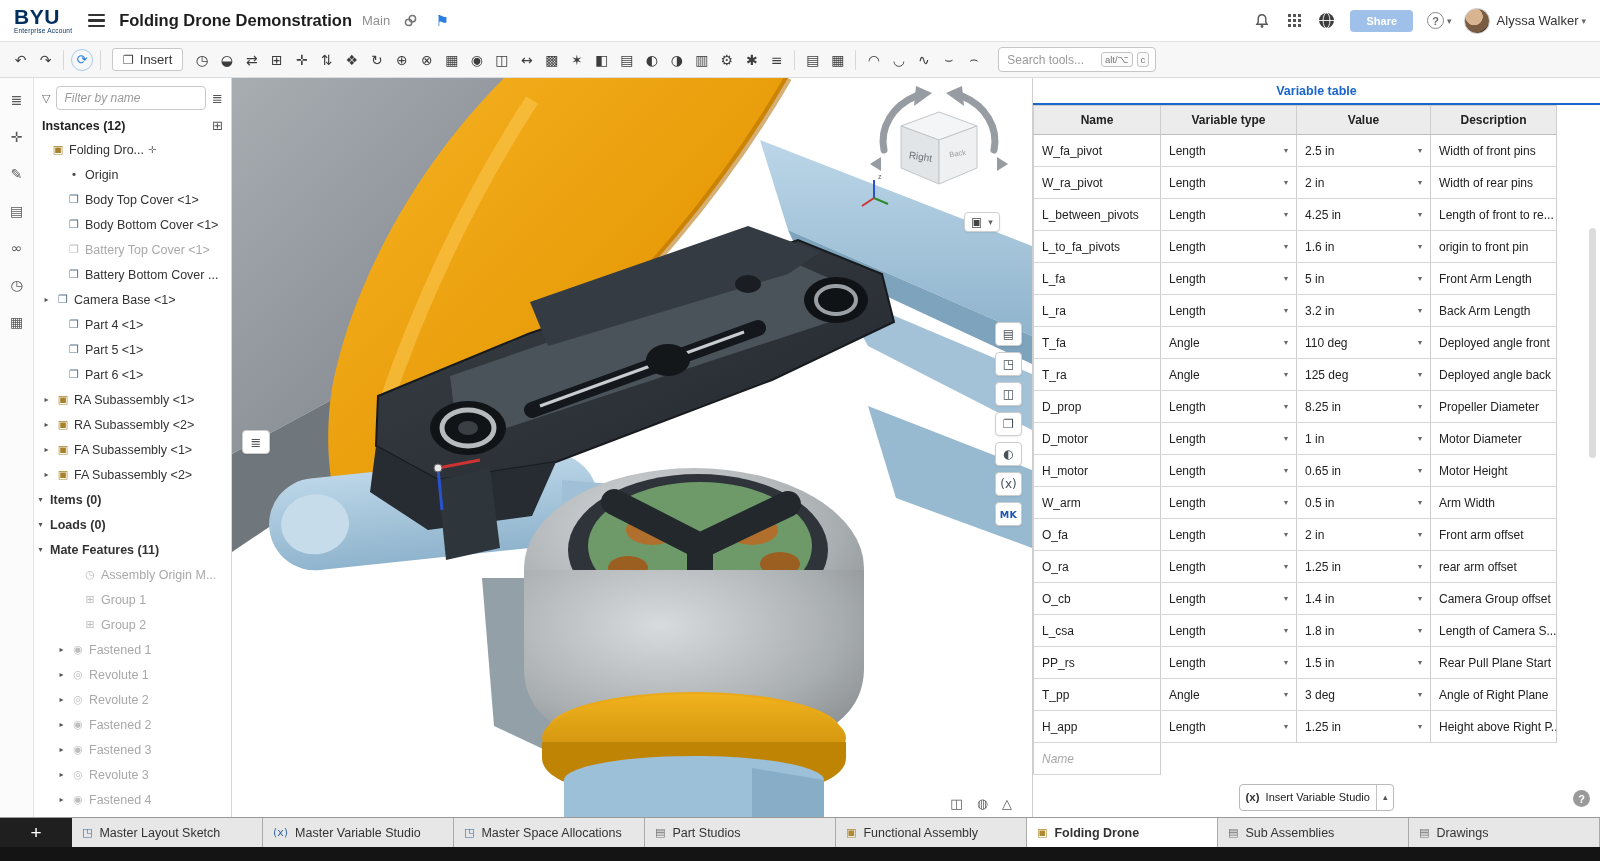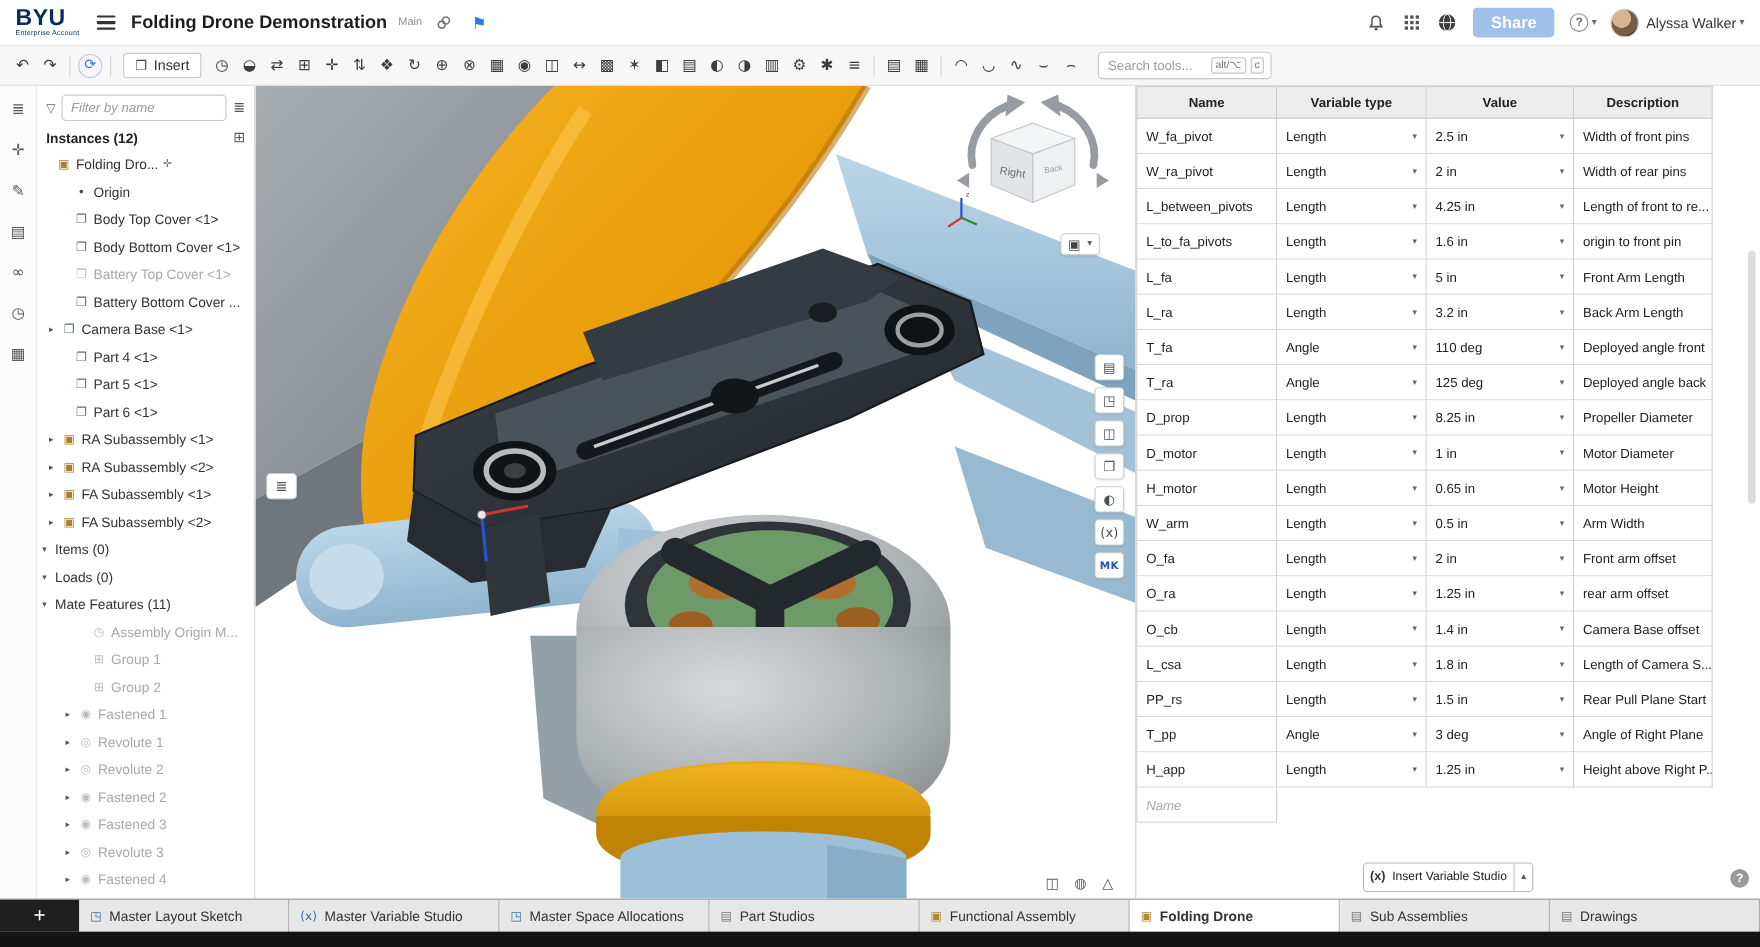--- a/index.html
+++ b/index.html
@@ -11,26 +11,26 @@
 
   
   .header { position:absolute; top:0; left:0; right:0; height:42px; background:#fff;
     border-bottom:1px solid #e3e3e3; display:flex; align-items:center; padding:0 14px; z-index:30; }
   .logo { display:flex; flex-direction:column; justify-content:center; margin-right:16px; cursor:pointer; }
   .logo-main { font-weight:800; font-size:21px; color:#002E5D; line-height:20px; letter-spacing:.5px; }
   .logo-sub { font-size:6.5px; color:#002E5D; letter-spacing:.2px; }
   .burger { display:inline-block; margin-right:14px; cursor:pointer; }
   .burger i { display:block; width:17px; height:2.5px; background:#333; margin:3px 0; border-radius:1px; }
   .doc-title { font-size:16.5px; font-weight:bold; color:#1d1d1d; white-space:nowrap; }
-  .workspace { font-size:10px; color:#8f8f8f; margin-left:10px; }
+  .workspace { font-size:13px; color:#8f8f8f; margin-left:10px; }
   .hicon { display:flex; align-items:center; justify-content:center; width:24px; height:24px;
     margin-left:8px; color:#555; cursor:pointer; font-family:"DejaVu Sans",sans-serif; }
   .flag { color:#2a7de1; font-size:15px; }
   .spacer { flex:1; }
-  .share { background:#9fc0e8; border:none; color:#fff; font-size:15px; font-weight:bold;
+  .share { background:#9fc0e8; border:none; color:#fff; font-size:11px; font-weight:bold;
     padding:5px 16px; border-radius:4px; margin-left:12px; cursor:pointer; font-family:inherit; }
   .help { width:17px; height:17px; border-radius:50%; border:1.5px solid #8a8a8a; color:#6d6d6d;
     font-size:11px; display:flex; align-items:center; justify-content:center; margin-left:14px; cursor:pointer; font-weight:bold; }
   .caret { font-size:9px; color:#666; margin-left:3px; font-family:"DejaVu Sans",sans-serif; }
   .avatar { width:26px; height:26px; border-radius:50%; margin-left:12px; cursor:pointer;
     background:radial-gradient(circle at 38% 32%, #d9b491 0 38%, #7a5c42 40% 72%, #4a3526 74% 100%); border:1px solid #ccc; }
   .uname { font-size:13px; color:#333; margin-left:7px; }
 
   
   .toolbar { position:absolute; top:42px; left:0; right:0; height:36px; background:#f7f7f7;
@@ -76,21 +76,21 @@
   .ticon[data-name="origin-icon"] { color:#444; }
   .ticon[data-name="mate-origin-icon"],
   .ticon[data-name="group-mate-icon"],
   .ticon[data-name="fastened-mate-icon"],
   .ticon[data-name="revolute-mate-icon"] { color:#9aa3ab; }
   .tlabel { white-space:nowrap; overflow:hidden; text-overflow:ellipsis; }
   .suffix { font-size:10px; color:#777; font-family:"DejaVu Sans",sans-serif; }
   .suffix:empty { display:none; }
   .tree-row.gray .tlabel { color:#a9a9a9;text-align:right; }
   .tree-row.gray .ticon { color:#bdbdbd; }
-  .tree-row.section .tlabel { font-weight:normal; }
+  .tree-row.section .tlabel { font-weight:bold; }
 
   
   .viewport { position:absolute; top:78px; bottom:44px; left:232px; width:800px; background:#fff; overflow:hidden; z-index:10; }
   .scene { position:absolute; inset:0; width:100%; height:100%; }
   .viewcube { position:absolute; left:622px; top:0; width:170px; height:150px; cursor:pointer; }
   .viewmenu { position:absolute; left:732px; top:134px; background:#fff; border:1px solid #cfcfcf; border-radius:4px;
     padding:2px 6px; display:flex; align-items:center; gap:3px; font-size:12px; color:#444; cursor:pointer;
     box-shadow:0 1px 2px rgba(0,0,0,.08); font-family:"DejaVu Sans",sans-serif; }
   .vstack { position:absolute; right:10px; top:244px; display:flex; flex-direction:column; gap:6px; }
   .vstack-btn { width:27px; height:24px; background:#fff; border:1px solid #cdcdcd; border-radius:4px;
@@ -677,20 +677,23 @@
 
       <span class="vc-ic" data-name="snapshot-icon">◫</span>
 
       <span class="vc-ic" data-name="globe-view-icon">◍</span>
 
       <span class="vc-ic" data-name="scale-icon">△</span>
     </div>
 </div>
 
 <section class="rightpanel" data-name="variable-table-panel">
+  <div class="vt-title-row" data-name="variable-table-title-row">
+    <span class="vt-title" data-name="variable-table-title">Variable table</span>
+  </div>
   <div class="vt-table" data-name="variable-table">
     <div class="vt-head" data-name="variable-table-header">
       <div class="vt-cell name" data-name="column-header-name">Name</div>
       <div class="vt-cell type" data-name="column-header-type">Variable type</div>
       <div class="vt-cell value" data-name="column-header-value">Value</div>
       <div class="vt-cell desc" data-name="column-header-description">Description</div>
     </div>
     <div class="vt-body" data-name="variable-table-body">
 
         <div class="vt-row" data-name="variable-row">
@@ -878,21 +881,21 @@
         <div class="vt-row" data-name="variable-row">
           <div class="vt-cell name" data-name="variable-name-cell">O_cb</div>
           <div class="vt-cell type" data-name="variable-type-cell">
             <span data-name="variable-type-value">Length</span>
             <span class="dd" data-name="type-dropdown-caret-icon">▾</span>
           </div>
           <div class="vt-cell value" data-name="variable-value-cell">
             <span data-name="variable-value-text">1.4 in</span>
             <span class="dd" data-name="value-dropdown-caret-icon">▾</span>
           </div>
-          <div class="vt-cell desc" data-name="variable-description-cell">Camera Base offset</div>
+          <div class="vt-cell desc" data-name="variable-description-cell">Camera Group offset</div>
         </div>
 
         <div class="vt-row" data-name="variable-row">
           <div class="vt-cell name" data-name="variable-name-cell">L_csa</div>
           <div class="vt-cell type" data-name="variable-type-cell">
             <span data-name="variable-type-value">Length</span>
             <span class="dd" data-name="type-dropdown-caret-icon">▾</span>
           </div>
           <div class="vt-cell value" data-name="variable-value-cell">
             <span data-name="variable-value-text">1.8 in</span>

